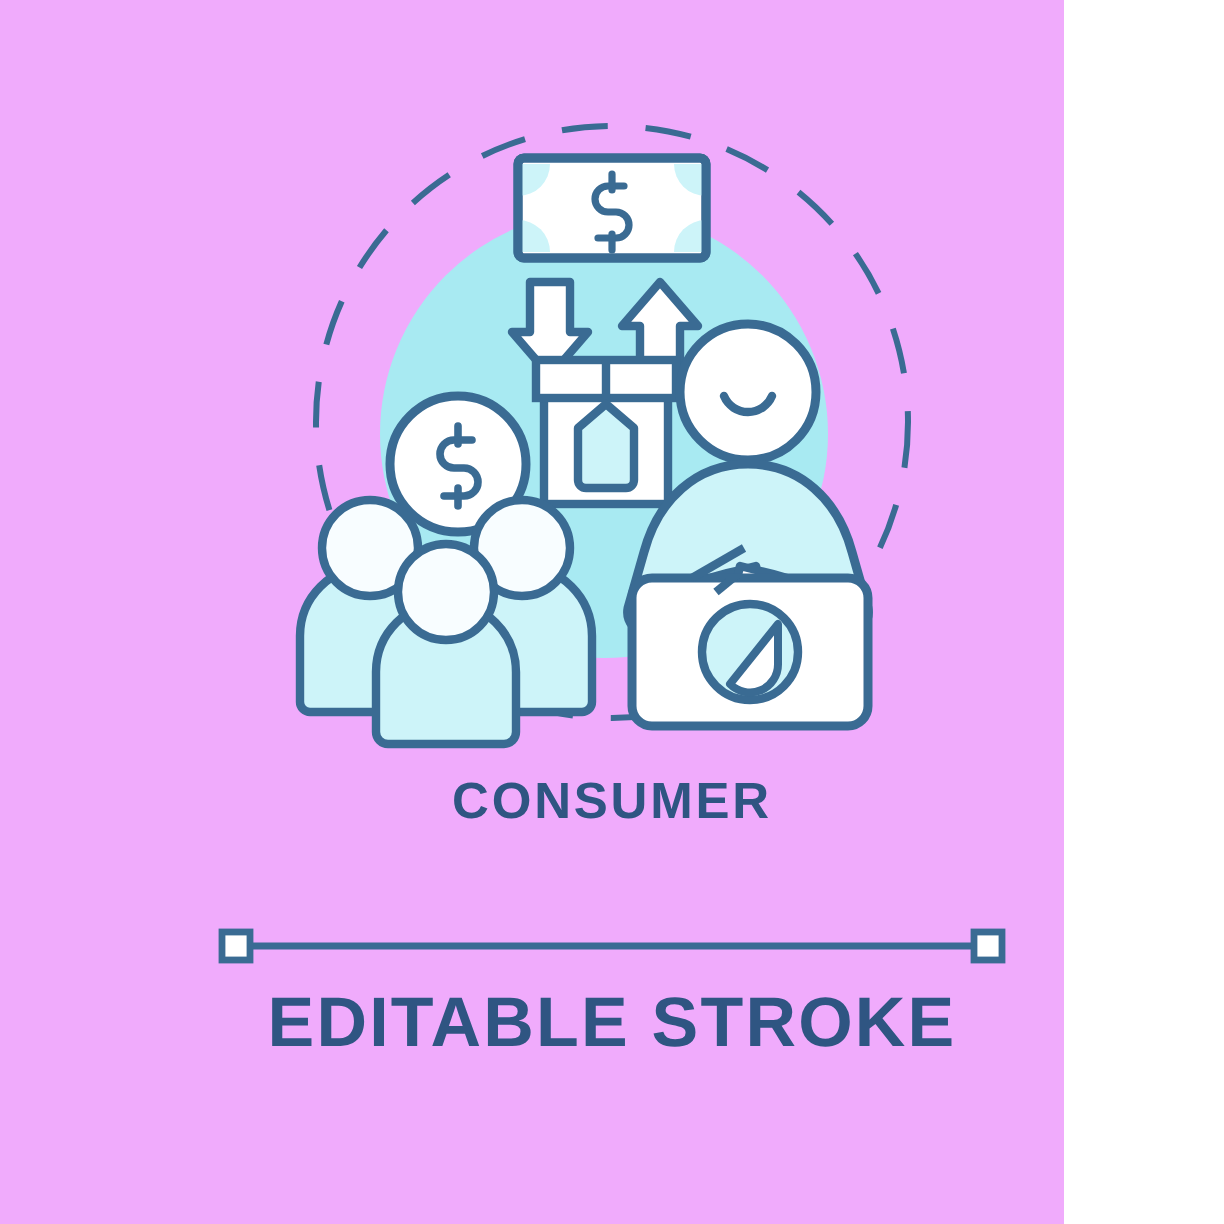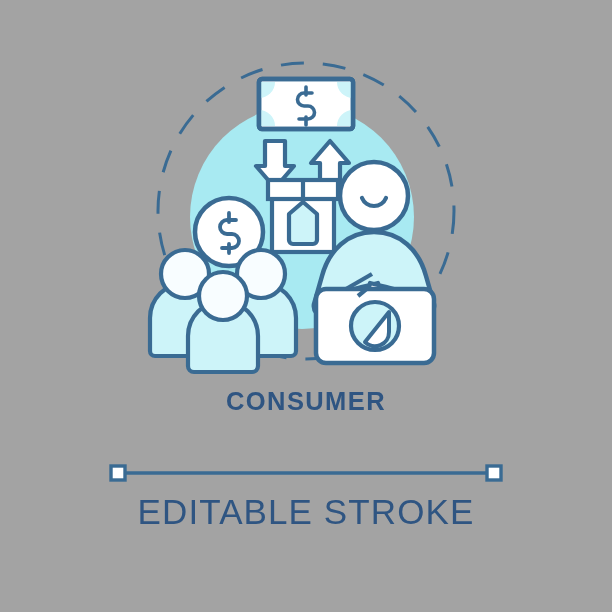--- a/index.html
+++ b/index.html
@@ -8,23 +8,23 @@
     background: #ffffff;
   }
   body {
     width: 612px;
     height: 612px;
     overflow: hidden;
     font-family: "Liberation Sans", sans-serif;
   }
   .page {
     position: relative;
-    width: 612px;
+    width: 532px;
     height: 612px;
-    background: #a3a3a3;
+    background: #f0abfc;
   }
   .icon-stage {
     position: absolute;
     left: 0;
     top: 46px;
     width: 612px;
     height: 330px;
   }
   .title-block {
     position: absolute;
@@ -51,21 +51,21 @@
   }
   .footer-block {
     position: absolute;
     left: 0;
     top: 492px;
     width: 612px;
     text-align: center;
   }
   .footer-text {
     font-family: "Liberation Sans", sans-serif;
-    font-weight: normal;
+    font-weight: bold;
     font-size: 35px;
     letter-spacing: 1.1px;
     color: #2f5582;
     white-space: nowrap;
   }
 </style>
 </head>
 <body>
 
 <div class="page">

